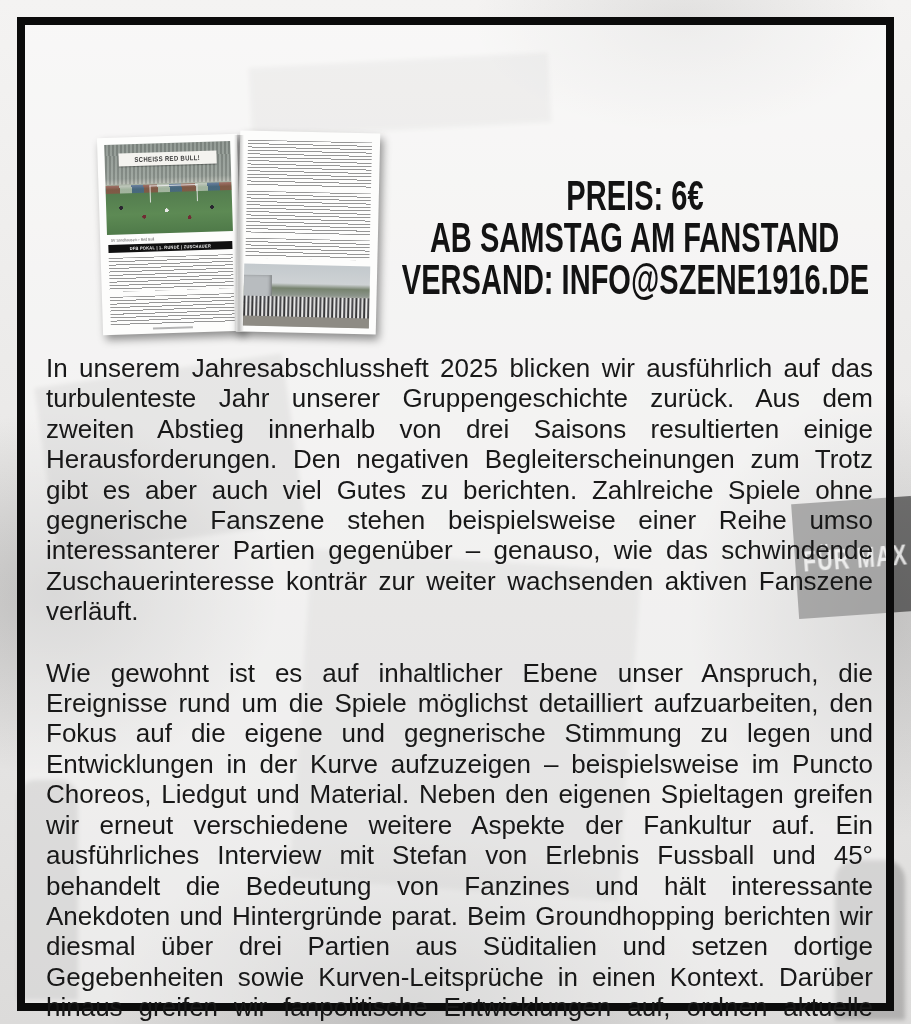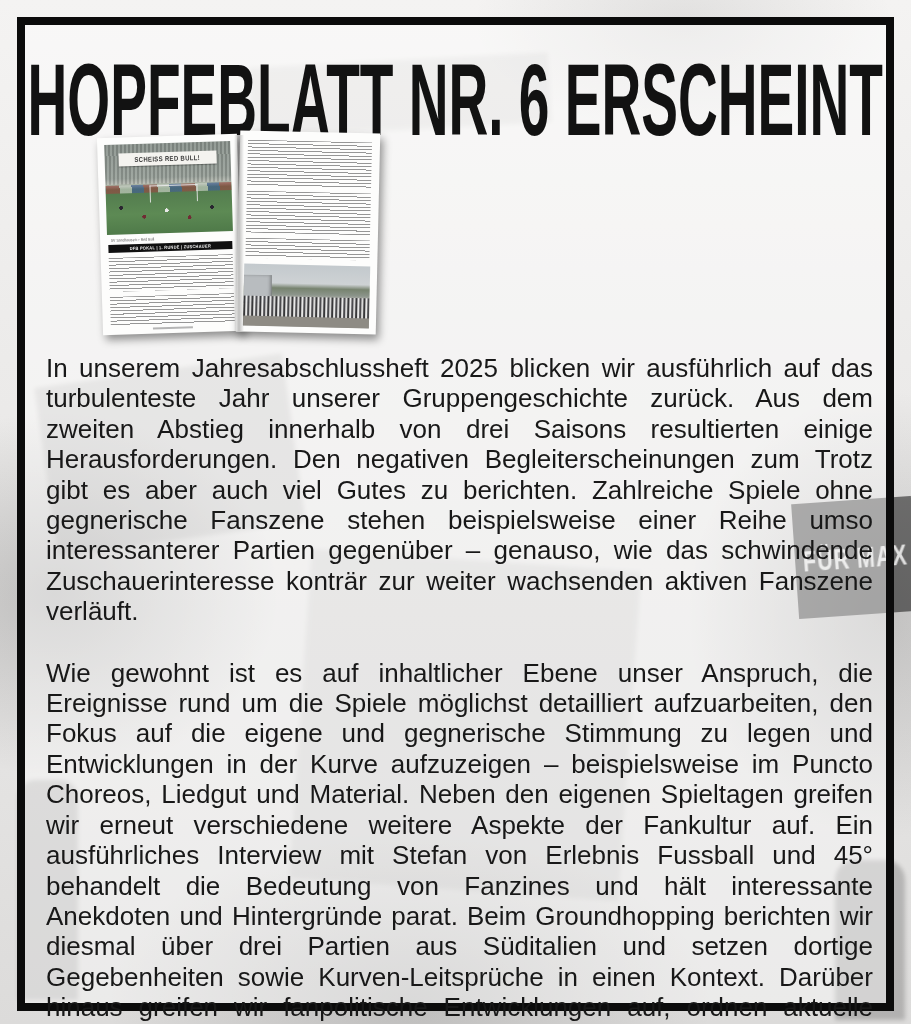--- a/index.html
+++ b/index.html
@@ -102,23 +102,20 @@
   <div class="ghost ghost-flag-mid"></div>
   <div class="ghost ghost-figure-l"></div>
   <div class="ghost ghost-figure-r"></div>
   <div class="ghost ghost-sign">
     <span class="sign-text">FÜR MAX</span>
   </div>
 
   <div class="frame-veil"></div>
   <div class="frame-border"></div>
 
-  <div class="title-wrap">
-    <span class="title-text">HOPFEBLATT NR. 6 ERSCHEINT</span>
-  </div>
 
   <div class="magazine">
     <div class="mag-page mag-left">
       <div class="match-photo">
         <div class="stand-texture"></div>
         <div class="ad-boards"></div>
         <div class="match-banner">
           <span>SCHEISS RED BULL!</span>
         </div>
         <div class="goal-frame"></div>
@@ -140,19 +137,30 @@
       <div class="microtext mr-t3"></div>
       <div class="group-photo">
         <div class="building"></div>
         <div class="crowd-row"></div>
         <div class="ground"></div>
       </div>
     </div>
     <div class="mag-gutter"></div>
   </div>
 
+  <div class="info-block">
+    <div class="info-line info-price">
+      <span>PREIS: 6€</span>
+    </div>
+    <div class="info-line info-avail">
+      <span>AB SAMSTAG AM FANSTAND</span>
+    </div>
+    <div class="info-line info-order">
+      <span>VERSAND: INFO@SZENE1916.DE</span>
+    </div>
+  </div>
 
   <div class="body-text">
     <p>In unserem Jahresabschlussheft 2025 blicken wir ausführlich auf das turbulenteste Jahr unserer Gruppengeschichte zurück. Aus dem zweiten Abstieg innerhalb von drei Saisons resultierten einige Herausforderungen. Den negativen Begleiterscheinungen zum Trotz gibt es aber auch viel Gutes zu berichten. Zahlreiche Spiele ohne gegnerische Fanszene stehen beispielsweise einer Reihe umso interessanterer Partien gegenüber – genauso, wie das schwindende Zuschauerinteresse konträr zur weiter wachsenden aktiven Fanszene verläuft.</p>
     <p><span>Wie gewohnt ist es auf inhaltlicher Ebene unser Anspruch, die </span><span class="b">Ereignisse rund um die Spiele</span><span> möglichst detailliert aufzuarbeiten, den Fokus auf die eigene und gegnerische Stimmung zu legen und </span><span class="b">Entwicklungen in der Kurve</span><span> aufzuzeigen – beispielsweise im Puncto Choreos, Liedgut und Material.  Neben den eigenen Spieltagen greifen wir erneut verschiedene weitere Aspekte der Fankultur auf. Ein ausführliches </span><span class="b">Interview</span><span> mit Stefan von Erlebnis Fussball und 45° behandelt die </span><span class="b">Bedeutung von Fanzines</span><span> und hält interessante Anekdoten und Hintergründe parat. Beim </span><span class="b">Groundhopping</span><span> berichten wir diesmal über drei Partien aus </span><span class="b">Süditalien</span><span> und setzen dortige Gegebenheiten sowie Kurven-Leitsprüche in einen Kontext. Darüber hinaus greifen wir </span><span class="b">fanpolitische Entwicklungen</span><span> auf, ordnen aktuelle Diskussionen rund um Repressionen gesamtgesellschaftlich ein und lassen Gruppenmitglieder mit </span></p>
   </div>
 
 </div>
 
 </body></html>

